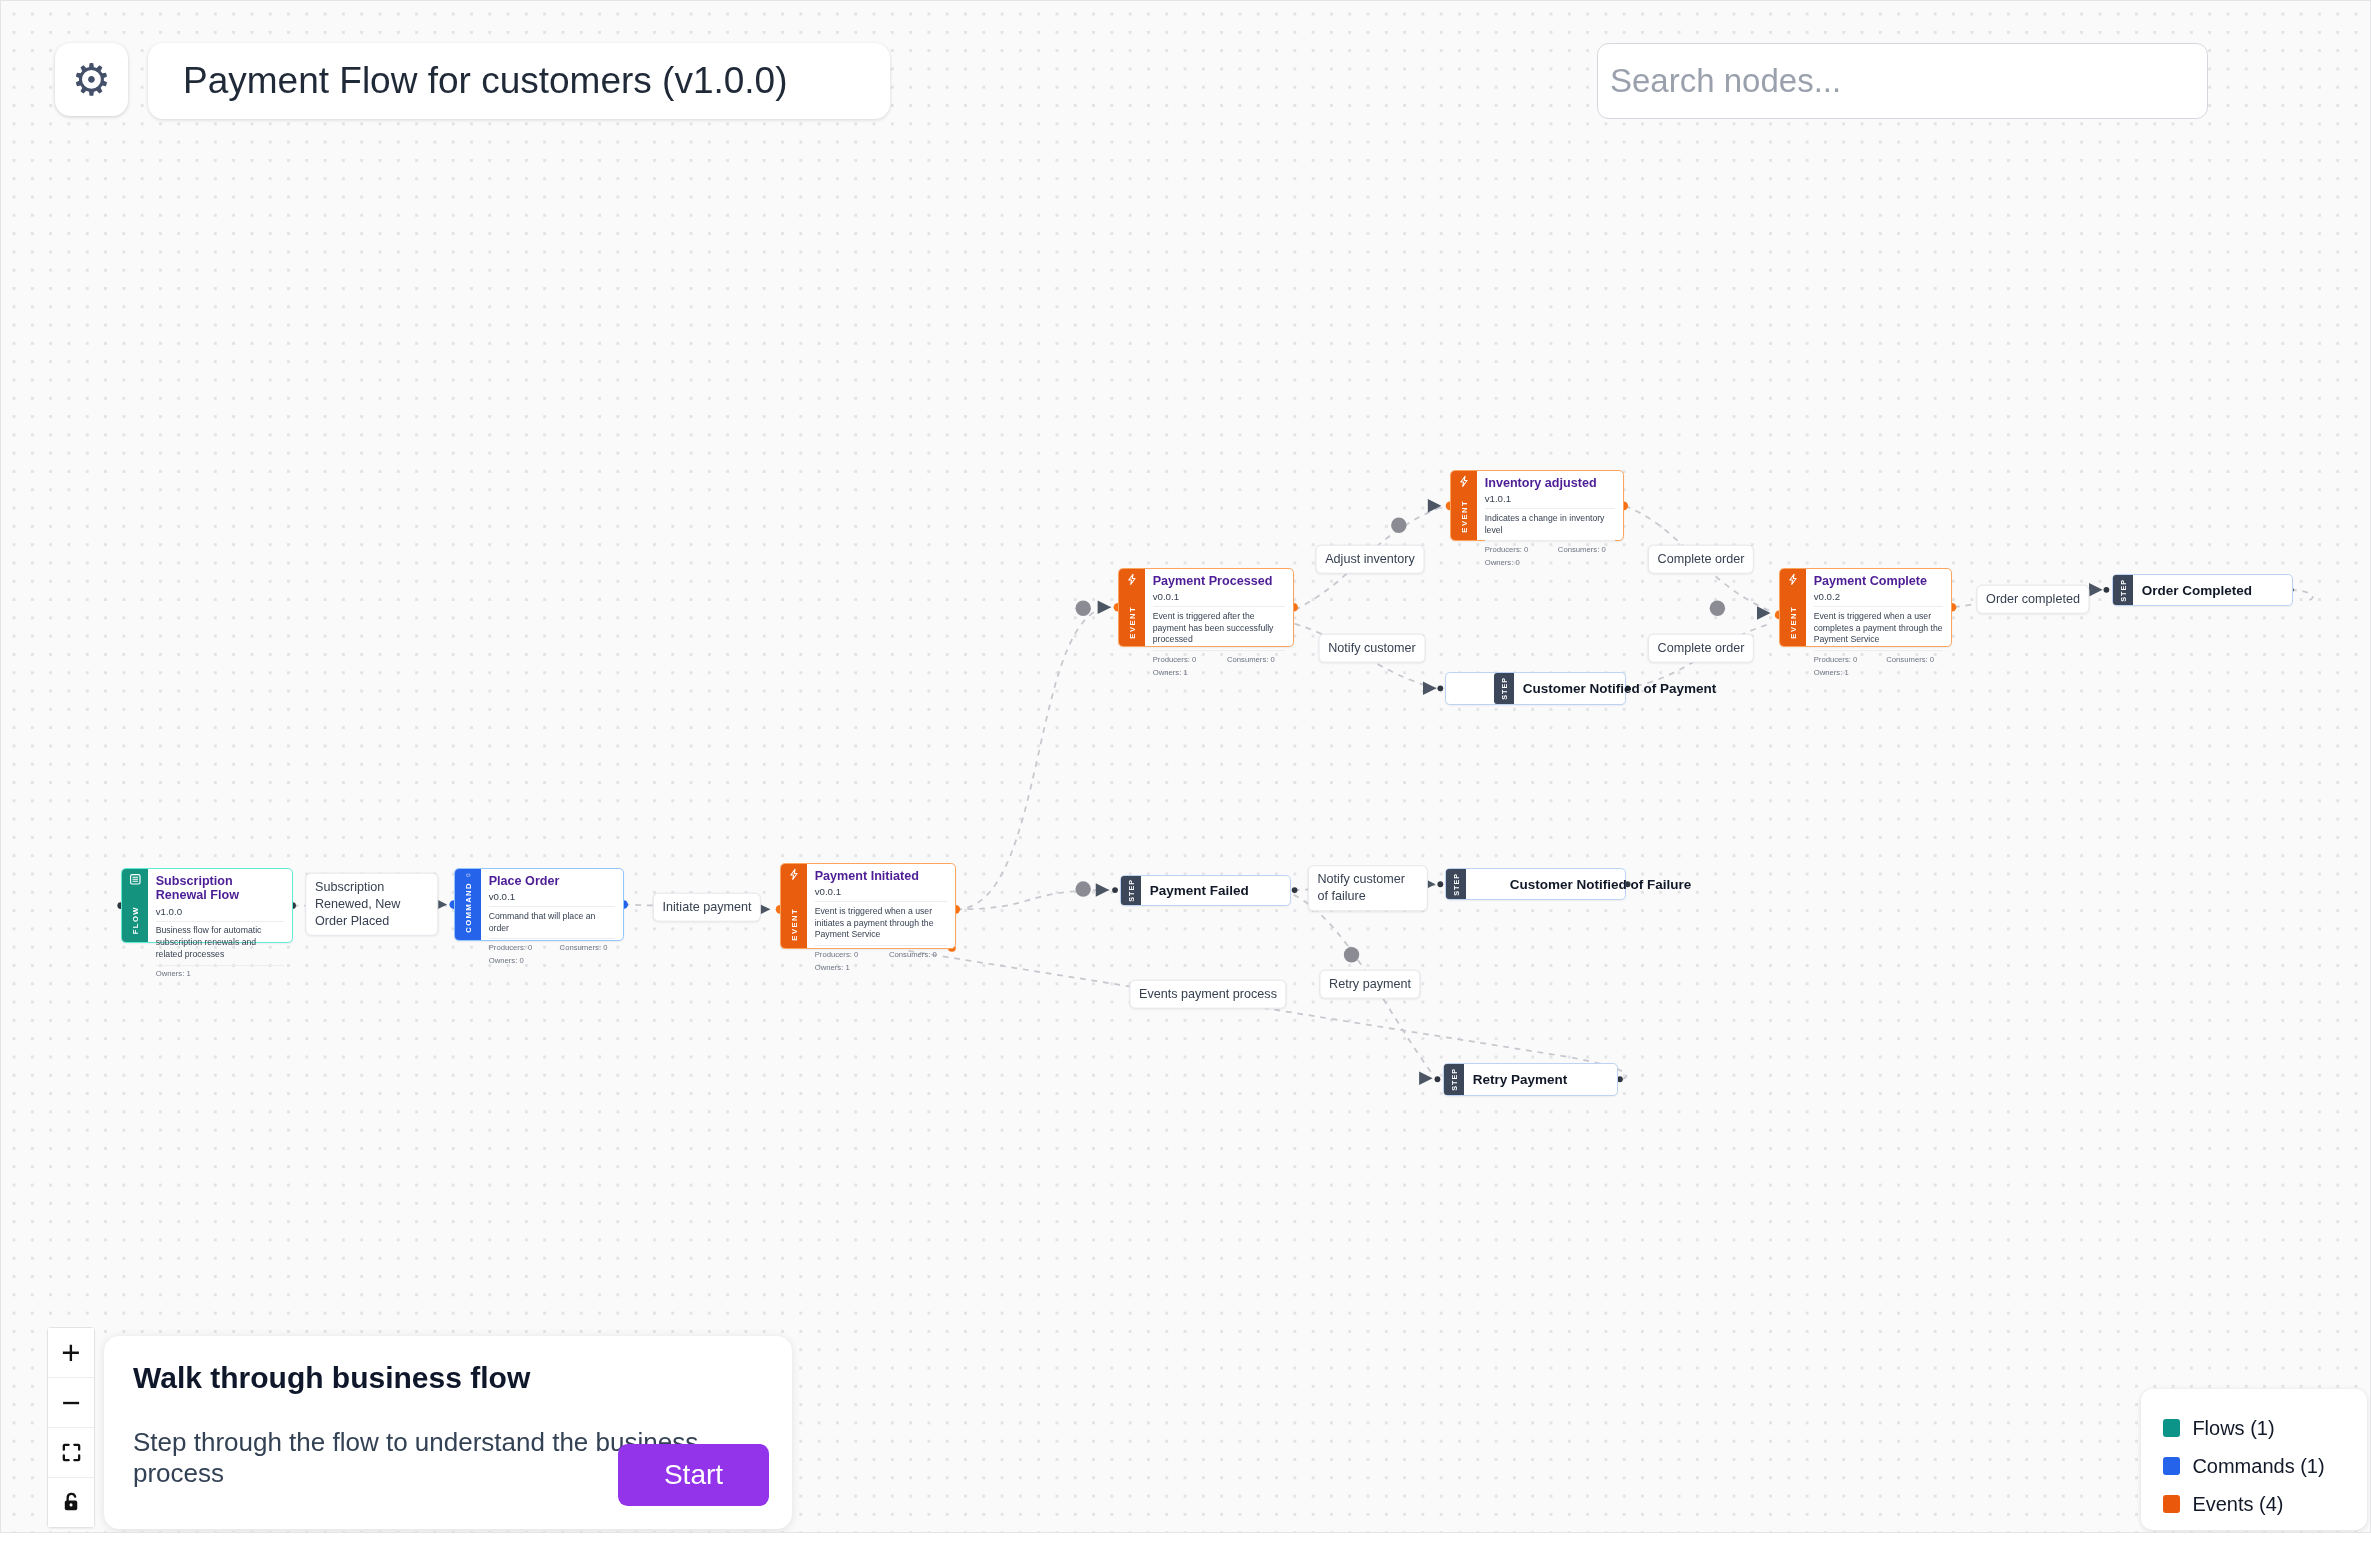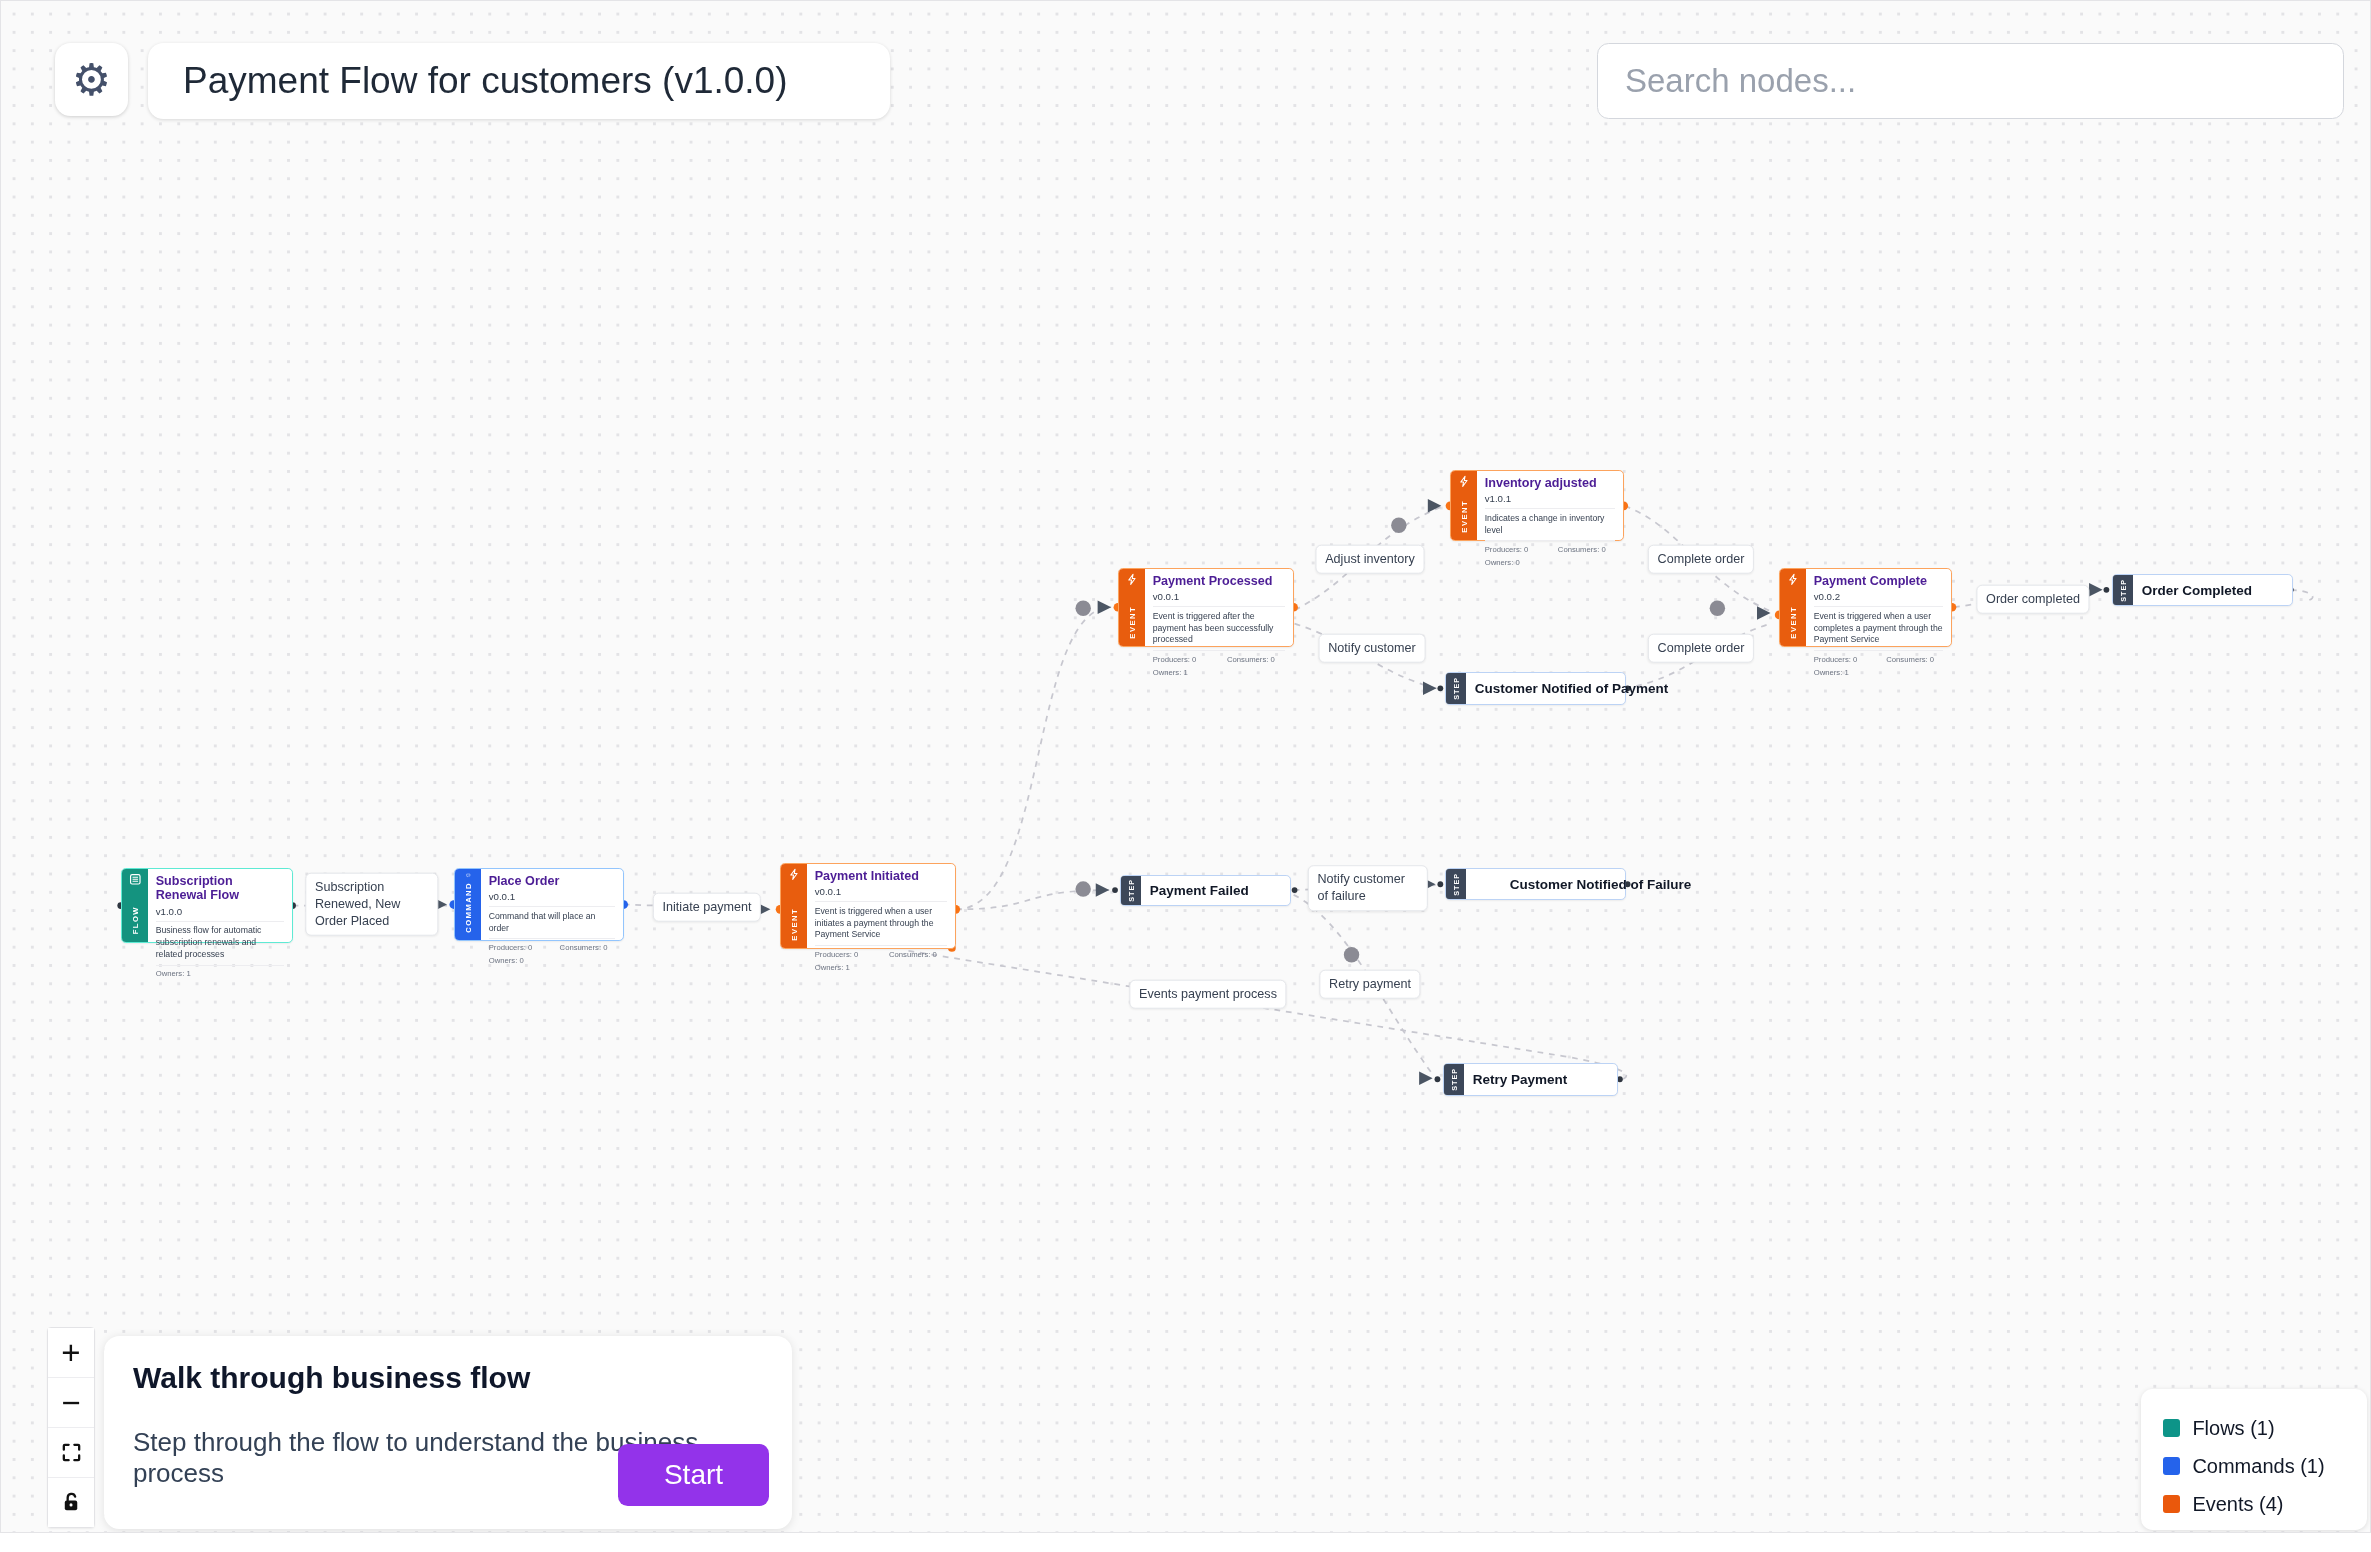--- a/index.html
+++ b/index.html
@@ -5,22 +5,22 @@
   html,body{margin:0;padding:0;background:#fff;font-family:"Liberation Sans","DejaVu Sans",sans-serif;}
   #app{position:relative;width:2369px;height:1531px;background:#fafafa;border:1px solid #e4e4e7;overflow:hidden;
        background-image:radial-gradient(#e3e3e6 1.4px,transparent 1.4px);background-size:18.3px 18.3px;background-position:3.9px 3.9px;}
   
   .gear-btn{position:absolute;left:54px;top:42px;width:73px;height:73px;background:#fff;border-radius:15.4px;
             box-shadow:0 1px 3.9px rgba(0,0,0,.18);display:flex;align-items:center;justify-content:center;cursor:pointer;}
   .gear-btn span{font-size:44px;color:#44506a;line-height:1;}
   .title-card{position:absolute;left:147px;top:42px;width:742px;height:76px;background:#fff;border-radius:15.4px;
               box-shadow:0 1px 3.9px rgba(0,0,0,.14);display:flex;align-items:center;padding:0 35px;box-sizing:border-box;}
   .title-card .t{font-size:37px;color:#1f2937;}
-  .search-box{position:absolute;left:1596px;top:42px;width:747px;height:76px;background:#fff;border:1.9px solid #d4d7dd;
-              border-radius:11.6px;box-sizing:border-box;font-size:33px;color:#374151;padding:0 27px;outline:none;}
+  .search-box{position:absolute;left:1596px;top:42px;width:611px;height:76px;background:#fff;border:1.9px solid #d4d7dd;
+              border-radius:11.6px;box-sizing:border-box;font-size:33px;color:#374151;padding:0 12px;outline:none;}
   .search-box::placeholder{color:#9aa1ad;}
   
   svg.edges{position:absolute;left:0;top:0;pointer-events:none;}
   .edge{fill:none;stroke:#c7c7cf;stroke-width:1.8;stroke-dasharray:6 6;}
   .arrow{fill:#4b5563;}
   .arrow-sm{fill:#9ca3af;}
   .waypoint{fill:#8b8b94;}
   .dot-dark{fill:#2f3640;}
   .dot-blue{fill:#2563eb;}
   .dot-orange{fill:#f97316;}
@@ -241,21 +241,21 @@
       <div class="nmeta">
           <span class="m1">Producers: 0</span>
           <span>Consumers: 0</span>
         </div>
       <div class="nmeta">
           <span class="m1">Owners: 0</span>
         </div>
     </div>
   </div>
 
-  <div class="node step" style="left:1444px;top:671px;width:181px;height:33px;">
+  <div class="node step" style="left:1444px;top:671px;width:181px;height:33px;padding-left:48px;">
     <div class="side">
         <span class="vtext">STEP</span>
       </div>
     <div class="steplabel">Customer Notified of Payment</div>
   </div>
 
   <div class="node big event" style="left:1778px;top:567px;width:173px;height:79px;">
     <div class="side">
       <svg class="sicon" viewBox="0 0 16 16">
           <path d="M9 1.5 3.5 9H7l-1 5.5L11.5 7H8z" fill="none" stroke="#fff" stroke-width="1.3" stroke-linejoin="round"></path>

